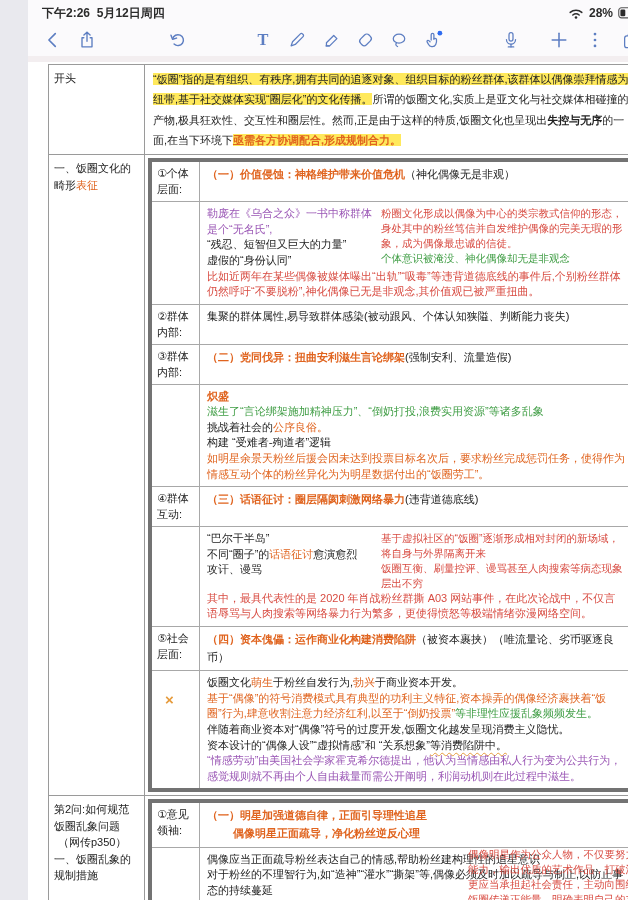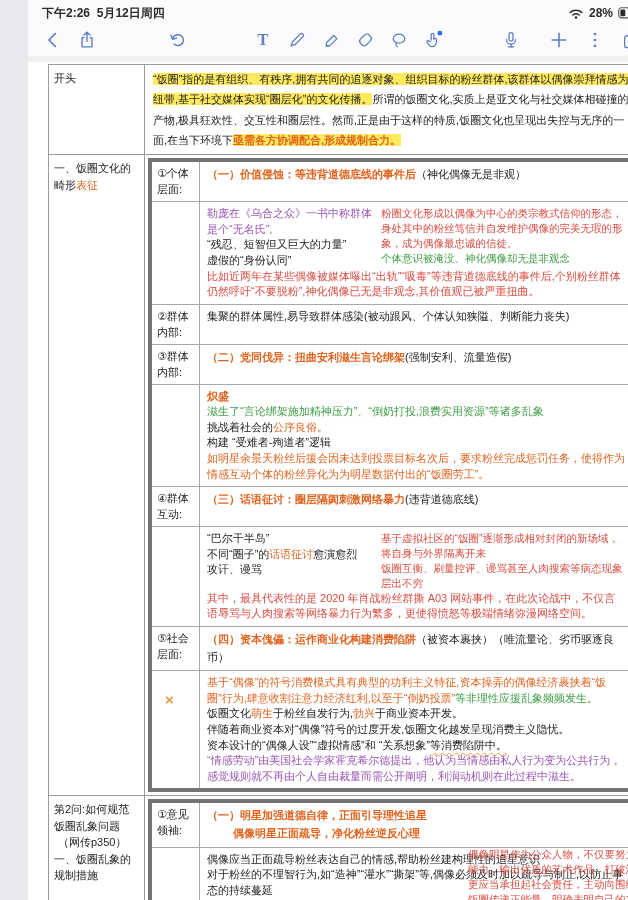--- a/index.html
+++ b/index.html
@@ -23,21 +23,21 @@
   .rcell{flex:1;min-width:0;position:relative;}
   .opening{padding:4px 8px;font-size:11px;line-height:1.85;}
   .itbl{border:4px solid #737373;margin:3px;}
   .irow{display:flex;border-top:1px solid #a8a8a8;}
   .irow:first-child{border-top:none;}
   .ilabel{flex:0 0 48px;border-right:1px solid #a8a8a8;padding:4px 2px 3px 5px;font-size:11px;line-height:1.45;box-sizing:border-box;}
   .icontent{flex:1;min-width:0;padding:4px 7px;font-size:11px;line-height:1.42;}
   .headrow .icontent{line-height:1.6;}
   
   .o{color:#e0641f;} .ob{color:#e0641f;font-weight:bold;}
-  .rd{color:#d84b41;} .gn{color:#3f9d44;} .pu{color:#9a56b5;} .bd{font-weight:normal;}
+  .rd{color:#d84b41;} .gn{color:#3f9d44;} .pu{color:#9a56b5;} .bd{font-weight:bold;}
   .hl{background:#ffe95c;}
   .ann{font-size:10.5px;color:#d84b41;line-height:1.42;}
   .split{display:flex;gap:6px;}
   .split .lefts{flex:0 0 168px;}
   .wavy-o{text-decoration:underline wavy #e69b3c 1px;text-underline-offset:3px;}
   .xmark{color:#e69b3c;font-size:15px;font-weight:bold;padding:14px 0 0 8px;}
   
   .float-ann{position:absolute;left:316px;top:44px;width:212px;z-index:3;}
   
   .pager{position:absolute;right:6px;top:786px;width:18px;text-align:center;z-index:5;
@@ -189,21 +189,21 @@
 
     <div class="orow">
       <div class="lcell">
         <span>一、饭圈文化的畸形</span><span class="o">表征</span>
       </div>
       <div class="rcell">
         <div class="itbl">
 
           <div class="irow headrow">
             <div class="ilabel">①个体层面:</div>
-            <div class="icontent"><span class="ob">（一）价值侵蚀：等违背道德底线的事件后</span><span>（神化偶像无是非观）</span></div>
+            <div class="icontent"><span class="ob">（一）价值侵蚀：神格维护带来价值危机</span><span>（神化偶像无是非观）</span></div>
           </div>
 
           <div class="irow">
             <div class="ilabel"></div>
             <div class="icontent">
               <div class="split">
                 <div class="lefts">
                   <div class="pu">勒庞在《乌合之众》一书中称群体是个“无名氏”,</div>
                   <div>“残忍、短智但又巨大的力量”</div>
                   <div>虚假的“身份认同”</div>
@@ -264,22 +264,22 @@
           <div class="irow headrow">
             <div class="ilabel">⑤社会层面:</div>
             <div class="icontent"><span class="ob">（四）资本傀儡：运作商业化构建消费陷阱</span><span>（被资本裹挟）（唯流量论、劣币驱逐良币）</span></div>
           </div>
 
           <div class="irow">
             <div class="ilabel">
                 <div class="xmark">×</div>
               </div>
             <div class="icontent">
+              <div><span>饭圈文化</span><span class="o">萌生</span><span>于粉丝自发行为,</span><span class="o">勃兴</span><span>于商业资本开发。</span></div>
               <div><span class="o">基于“偶像”的符号消费模式具有典型的功利主义特征,资本操弄的偶像经济裹挟着“饭圈”行为,肆意收割注意力经济红利,以至于“倒奶投票”</span><span class="gn">等非理性应援乱象频频发生。</span></div>
-              <div><span>饭圈文化</span><span class="o">萌生</span><span>于粉丝自发行为,</span><span class="o">勃兴</span><span>于商业资本开发。</span></div>
               <div>伴随着商业资本对“偶像”符号的过度开发,饭圈文化越发呈现消费主义隐忧。</div>
               <div><span>资本设计的“偶像人设”“虚拟情感”和 “关系想象”</span><span class="wavy-o">等消费陷阱中。</span></div>
               <div class="pu">“情感劳动”由美国社会学家霍克希尔德提出，他认为当情感由私人行为变为公共行为，感觉规则就不再由个人自由裁量而需公开阐明，利润动机则在此过程中滋生。</div>
             </div>
           </div>
 
         </div>
       </div>
     </div>
 

